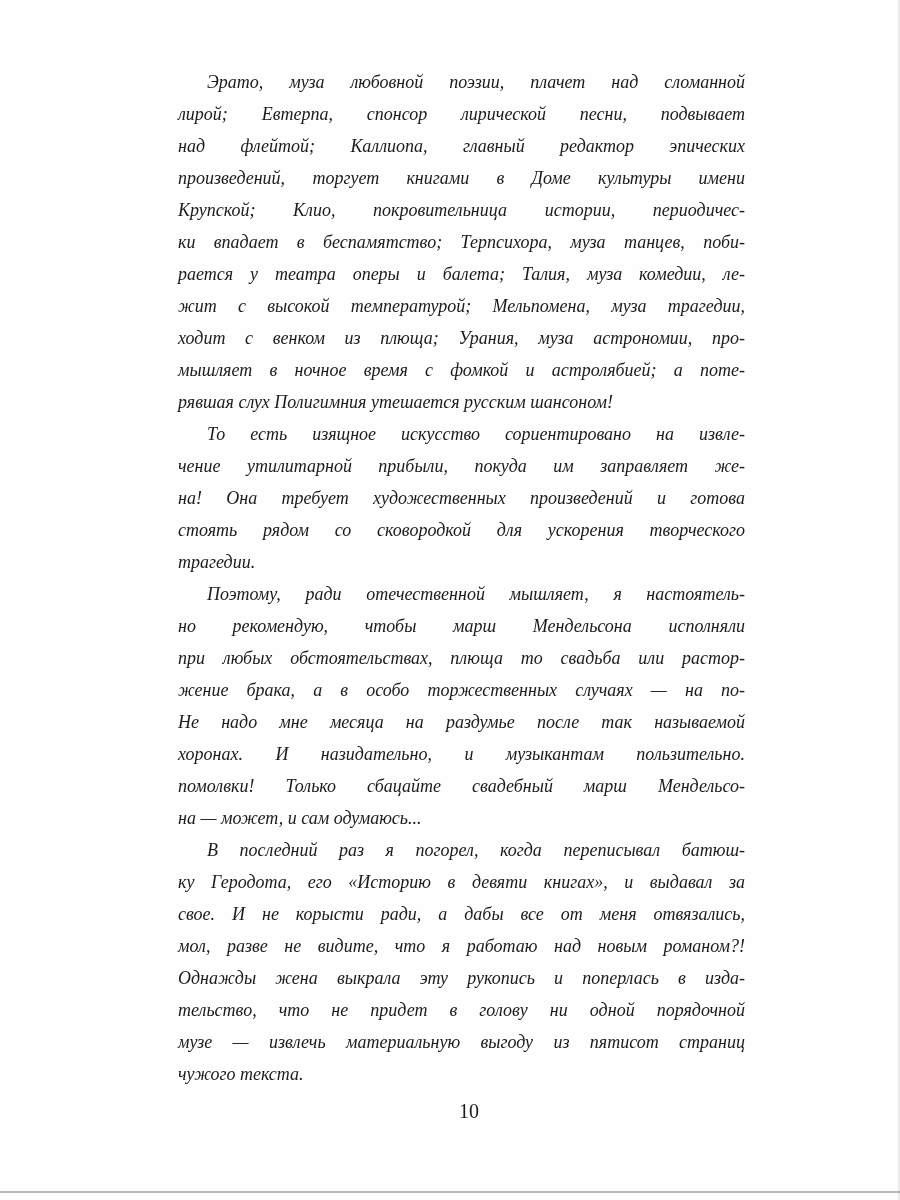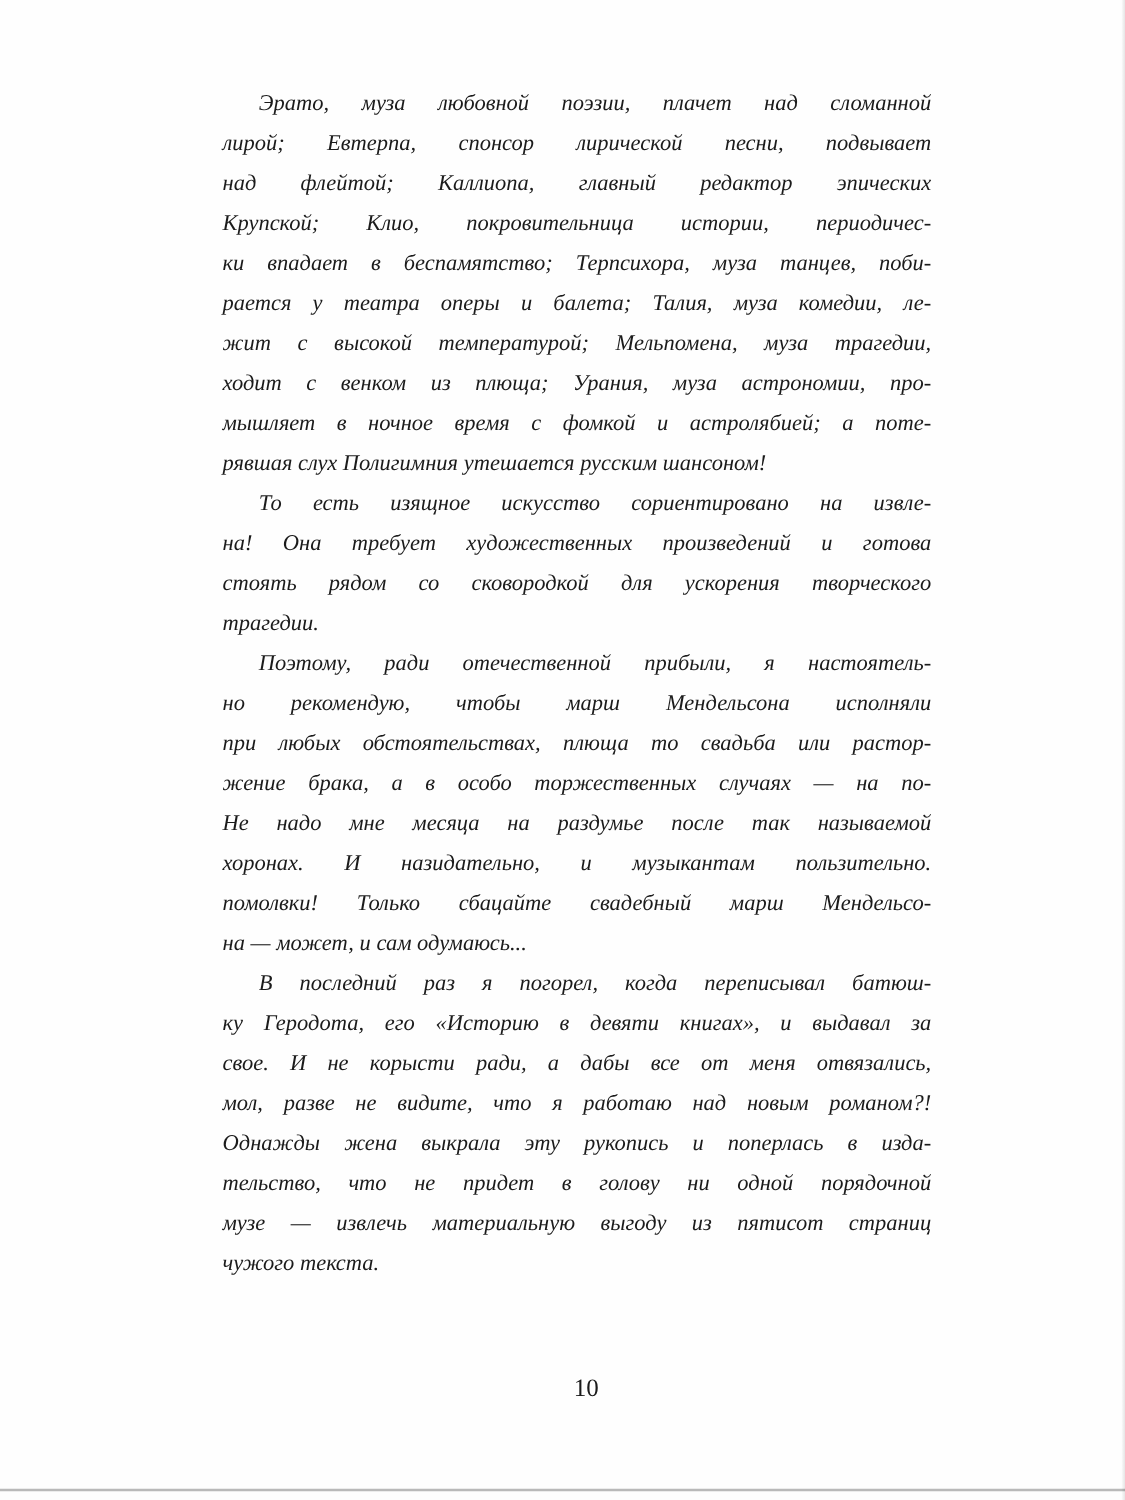--- a/index.html
+++ b/index.html
@@ -68,36 +68,38 @@
 </style>
 </head>
 <body>
 
 <div class="page">
   <div class="text-block">
       <div class="paragraph">
         <div class="line indent">Эрато, муза любовной поэзии, плачет над сломанной</div>
         <div class="line">лирой; Евтерпа, спонсор лирической песни, подвывает</div>
         <div class="line">над флейтой; Каллиопа, главный редактор эпических</div>
+        <div class="line">произведений, торгует книгами в Доме культуры имени</div>
         <div class="line">Крупской; Клио, покровительница истории, периодичес-</div>
         <div class="line">ки впадает в беспамятство; Терпсихора, муза танцев, поби-</div>
         <div class="line">рается у театра оперы и балета; Талия, муза комедии, ле-</div>
         <div class="line">жит с высокой температурой; Мельпомена, муза трагедии,</div>
         <div class="line">ходит с венком из плюща; Урания, муза астрономии, про-</div>
         <div class="line">мышляет в ночное время с фомкой и астролябией; а поте-</div>
         <div class="line last">рявшая слух Полигимния утешается русским шансоном!</div>
       </div>
       <div class="paragraph">
         <div class="line indent">То есть изящное искусство сориентировано на извле-</div>
+        <div class="line">чение утилитарной прибыли, покуда им заправляет же-</div>
         <div class="line">на! Она требует художественных произведений и готова</div>
         <div class="line">стоять рядом со сковородкой для ускорения творческого</div>
         <div class="line last">трагедии.</div>
       </div>
       <div class="paragraph">
-        <div class="line indent">Поэтому, ради отечественной прибыли, я настоятель-</div>
+        <div class="line indent">Поэтому, ради отечественной мышляет, я настоятель-</div>
         <div class="line">но рекомендую, чтобы марш Мендельсона исполняли</div>
         <div class="line">при любых обстоятельствах, плюща то свадьба или растор-</div>
         <div class="line">жение брака, а в особо торжественных случаях — на по-</div>
         <div class="line">Не надо мне месяца на раздумье после так называемой</div>
         <div class="line">хоронах. И назидательно, и музыкантам пользительно.</div>
         <div class="line">помолвки! Только сбацайте свадебный марш Мендельсо-</div>
         <div class="line last">на — может, и сам одумаюсь...</div>
       </div>
       <div class="paragraph">
         <div class="line indent">В последний раз я погорел, когда переписывал батюш-</div>

